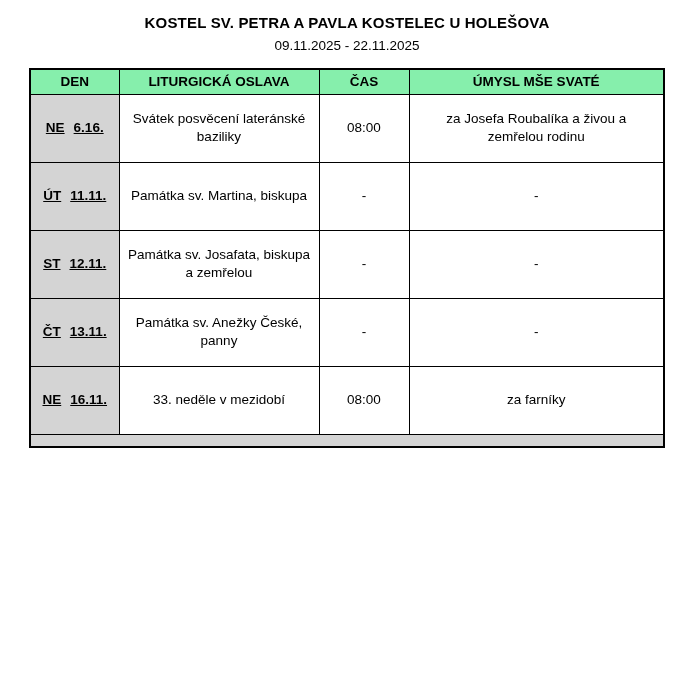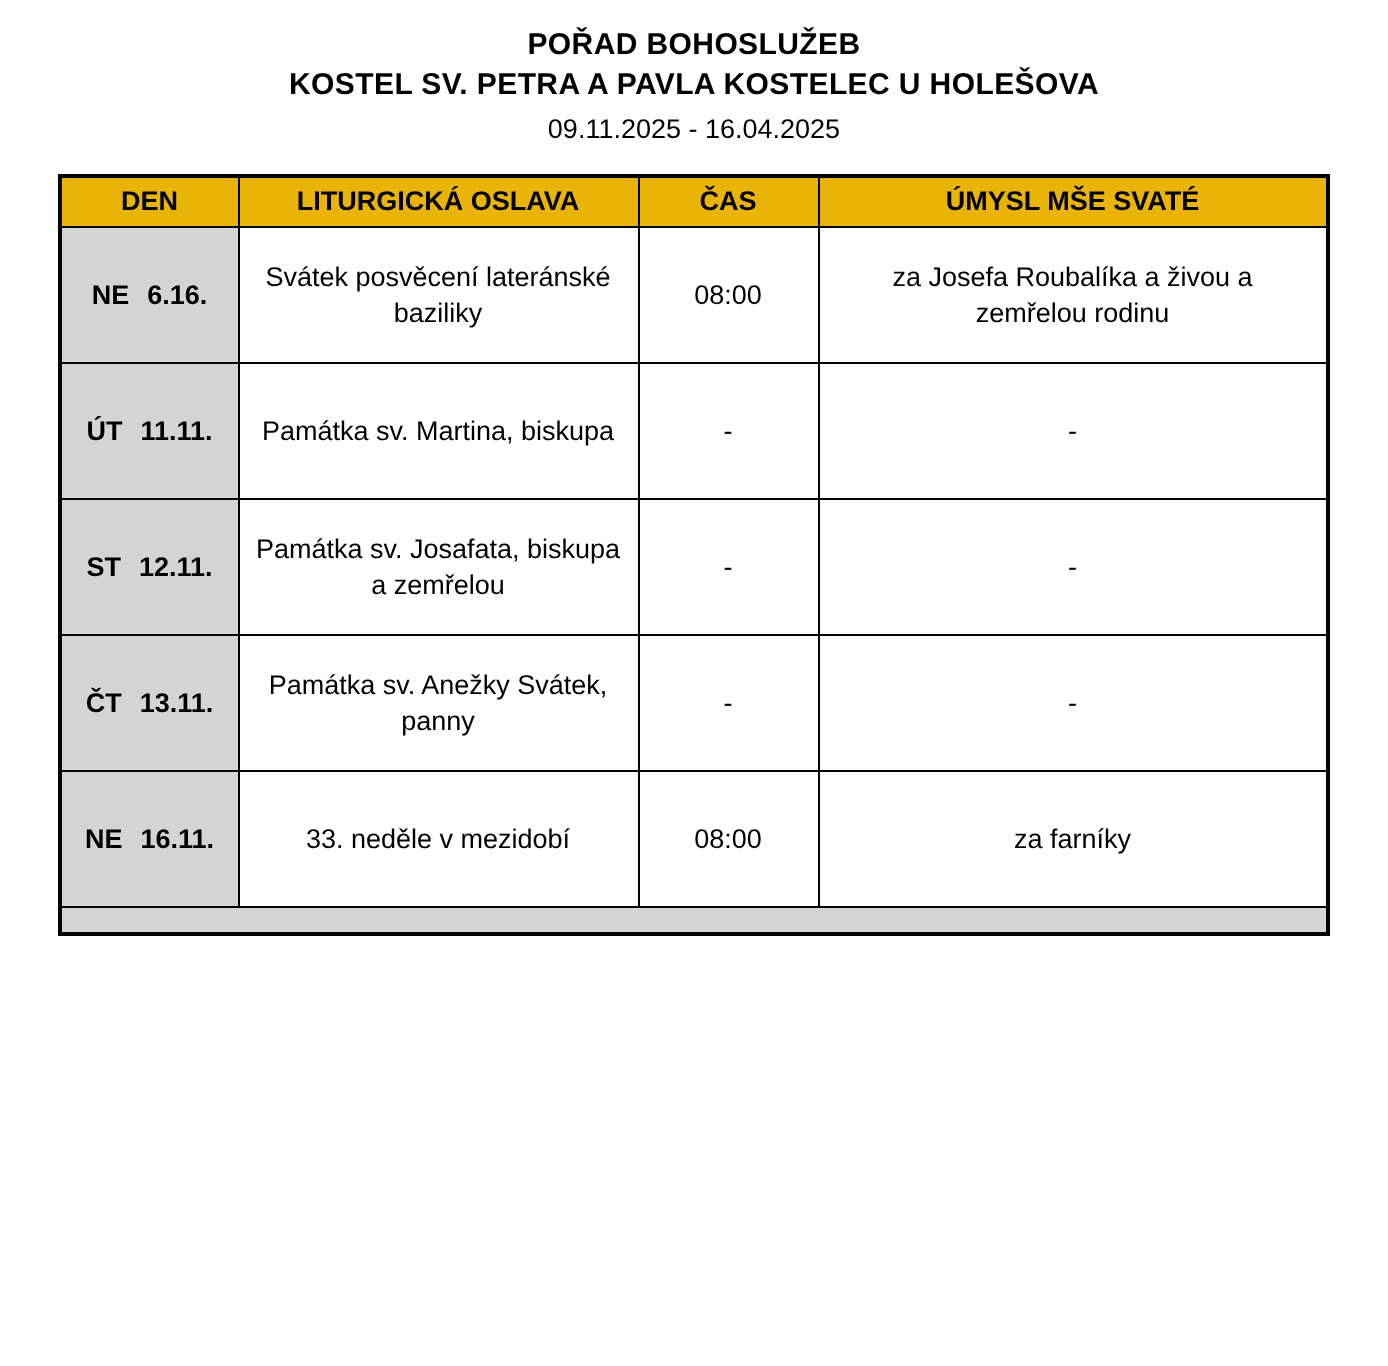--- a/index.html
+++ b/index.html
@@ -34,56 +34,56 @@
   }
   .schedule th, .schedule td {
     border: 1.5px solid #000;
     text-align: center;
     vertical-align: middle;
     font-size: 13.5px;
     padding: 3px 8px;
     line-height: 1.35;
   }
   .schedule th {
-    background: #eab308;
+    background: #86efac;
     height: 23px;
     font-weight: bold;
   }
   .schedule tr.body-row {
     height: 68px;
   }
   .schedule td.day-cell {
     background: #d4d4d4;
     font-weight: bold;
     padding: 3px 4px;
   }
   .day-wrap {
     display: flex;
     justify-content: center;
     align-items: flex-start;
     gap: 9px;
     white-space: nowrap;
+    text-decoration: underline;
   }
   .schedule tr.footer-strip td {
     background: #d4d4d4;
     height: 13px;
     padding: 0;
   }
   .col-den { width: 89px; }
   .col-celebration { width: 200px; }
   .col-time { width: 90px; }
   .col-intention { width: 255px; }
 </style>
 </head>
 <body>
 
 <div class="titles">
-  <div class="title-main">POŘAD BOHOSLUŽEB</div>
   <div class="title-sub">KOSTEL SV. PETRA A PAVLA KOSTELEC U HOLEŠOVA</div>
-  <div class="title-date">09.11.2025 - 16.04.2025</div>
+  <div class="title-date">09.11.2025 - 22.11.2025</div>
 </div>
 
 <table class="schedule">
   <colgroup>
     <col class="col-den">
     <col class="col-celebration">
     <col class="col-time">
     <col class="col-intention">
   </colgroup>
   <thead>
@@ -128,21 +128,21 @@
       <td>-</td>
       <td>-</td>
     </tr>
     <tr class="body-row">
       <td class="day-cell">
         <span class="day-wrap">
           <span>ČT</span>
           <span>13.11.</span>
         </span>
       </td>
-      <td>Památka sv. Anežky Svátek, panny</td>
+      <td>Památka sv. Anežky České, panny</td>
       <td>-</td>
       <td>-</td>
     </tr>
     <tr class="body-row">
       <td class="day-cell">
         <span class="day-wrap">
           <span>NE</span>
           <span>16.11.</span>
         </span>
       </td>

